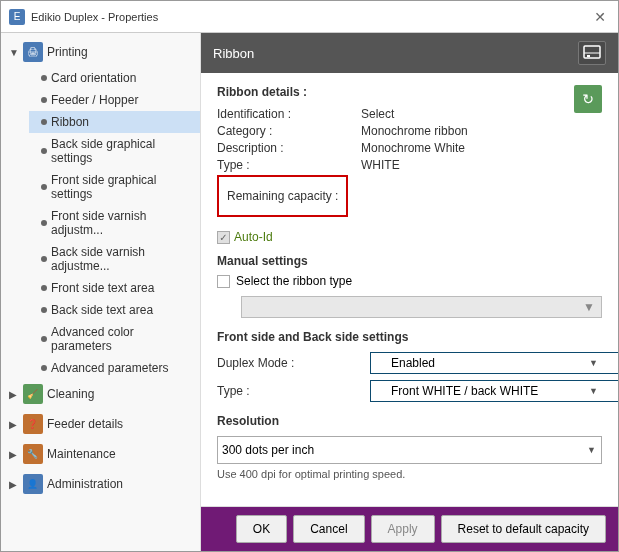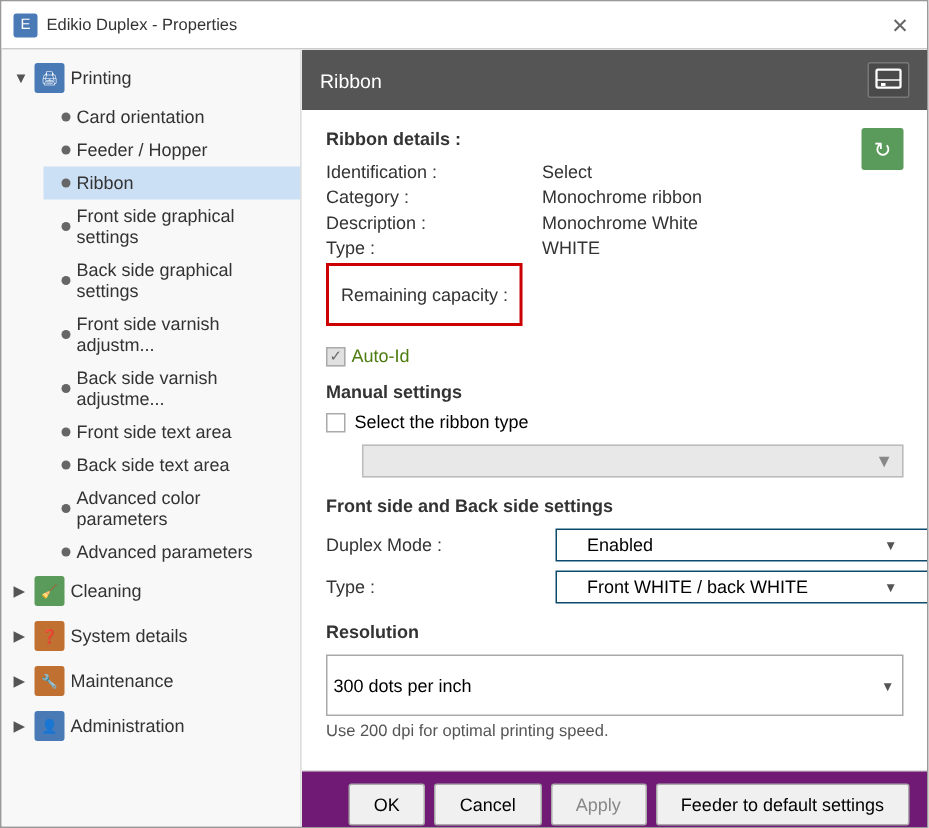--- a/index.html
+++ b/index.html
@@ -309,21 +309,21 @@
     }
     .resolution-section {
       margin-bottom: 8px;
     }
     .resolution-select-wrapper {
       position: relative;
       margin-bottom: 4px;
     }
     .resolution-select-wrapper select {
       width: 100%;
-      height: 41px;
+      height: 28px;
       border: 1px solid #aaa;
       background: white;
       font-size: 12px;
       padding: 0 4px;
       appearance: none;
       -webkit-appearance: none;
       cursor: pointer;
     }
     .resolution-select-wrapper::after {
       content: '▼';
@@ -411,25 +411,25 @@
           <div class="sidebar-child">
             <div class="bullet"></div>
             <span class="sidebar-child-label">Feeder / Hopper</span>
           </div>
           <div class="sidebar-child active">
             <div class="bullet"></div>
             <span class="sidebar-child-label">Ribbon</span>
           </div>
           <div class="sidebar-child">
             <div class="bullet"></div>
+            <span class="sidebar-child-label">Back side graphical settings</span>
+          </div>
+          <div class="sidebar-child">
+            <div class="bullet"></div>
             <span class="sidebar-child-label">Front side graphical settings</span>
-          </div>
-          <div class="sidebar-child">
-            <div class="bullet"></div>
-            <span class="sidebar-child-label">Back side graphical settings</span>
           </div>
           <div class="sidebar-child">
             <div class="bullet"></div>
             <span class="sidebar-child-label">Front side varnish adjustm...</span>
           </div>
           <div class="sidebar-child">
             <div class="bullet"></div>
             <span class="sidebar-child-label">Back side varnish adjustme...</span>
           </div>
           <div class="sidebar-child">
@@ -453,21 +453,21 @@
 
       <div class="sidebar-parent">
         <span class="expand-arrow">▶</span>
         <div class="parent-icon green">🧹</div>
         <span class="sidebar-parent-label">Cleaning</span>
       </div>
 
       <div class="sidebar-parent">
         <span class="expand-arrow">▶</span>
         <div class="parent-icon orange">❓</div>
-        <span class="sidebar-parent-label">System details</span>
+        <span class="sidebar-parent-label">Feeder details</span>
       </div>
 
       <div class="sidebar-parent">
         <span class="expand-arrow">▶</span>
         <div class="parent-icon orange">🔧</div>
         <span class="sidebar-parent-label">Maintenance</span>
       </div>
 
       <div class="sidebar-parent">
         <span class="expand-arrow">▶</span>
@@ -561,25 +561,25 @@
         </div>
 
         <div class="resolution-section">
           <div class="section-title">Resolution</div>
           <div class="resolution-select-wrapper">
             <select>
               <option>300 dots per inch</option>
               <option>600 dots per inch</option>
             </select>
           </div>
-          <div class="resolution-hint">Use 200 dpi for optimal printing speed.</div>
+          <div class="resolution-hint">Use 400 dpi for optimal printing speed.</div>
         </div>
       </div>
 
       <div class="footer-buttons">
         <button class="btn">OK</button>
         <button class="btn">Cancel</button>
         <button class="btn btn-apply">Apply</button>
-        <button class="btn btn-reset">Feeder to default settings</button>
+        <button class="btn btn-reset">Reset to default capacity</button>
       </div>
     </div>
   </div>
 </div>
 
 </body></html>

